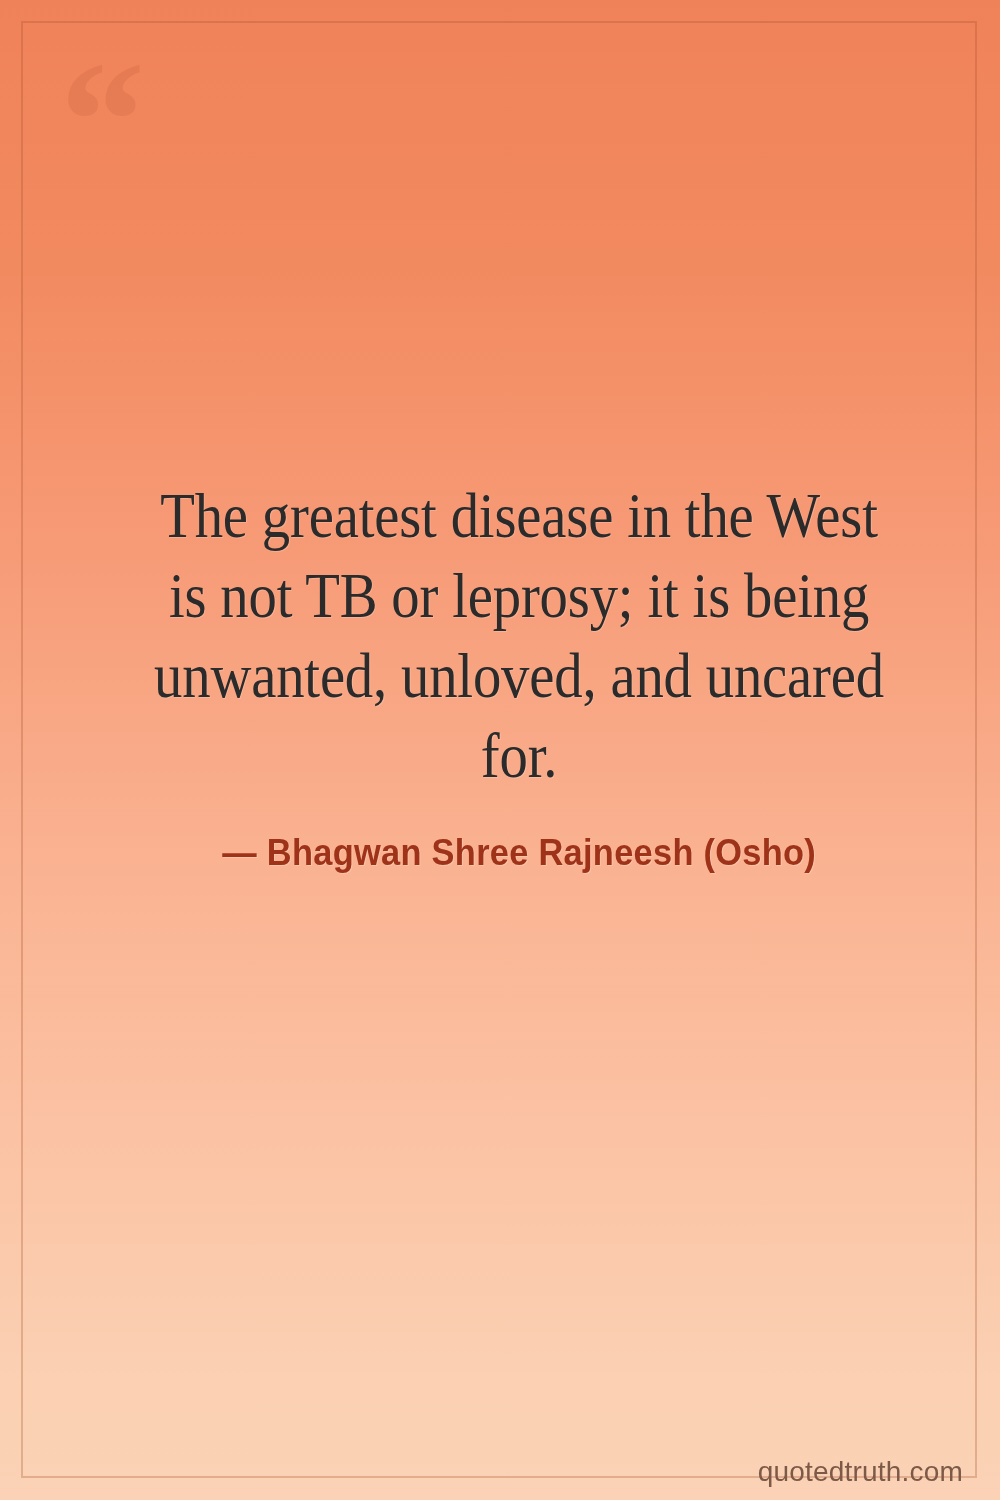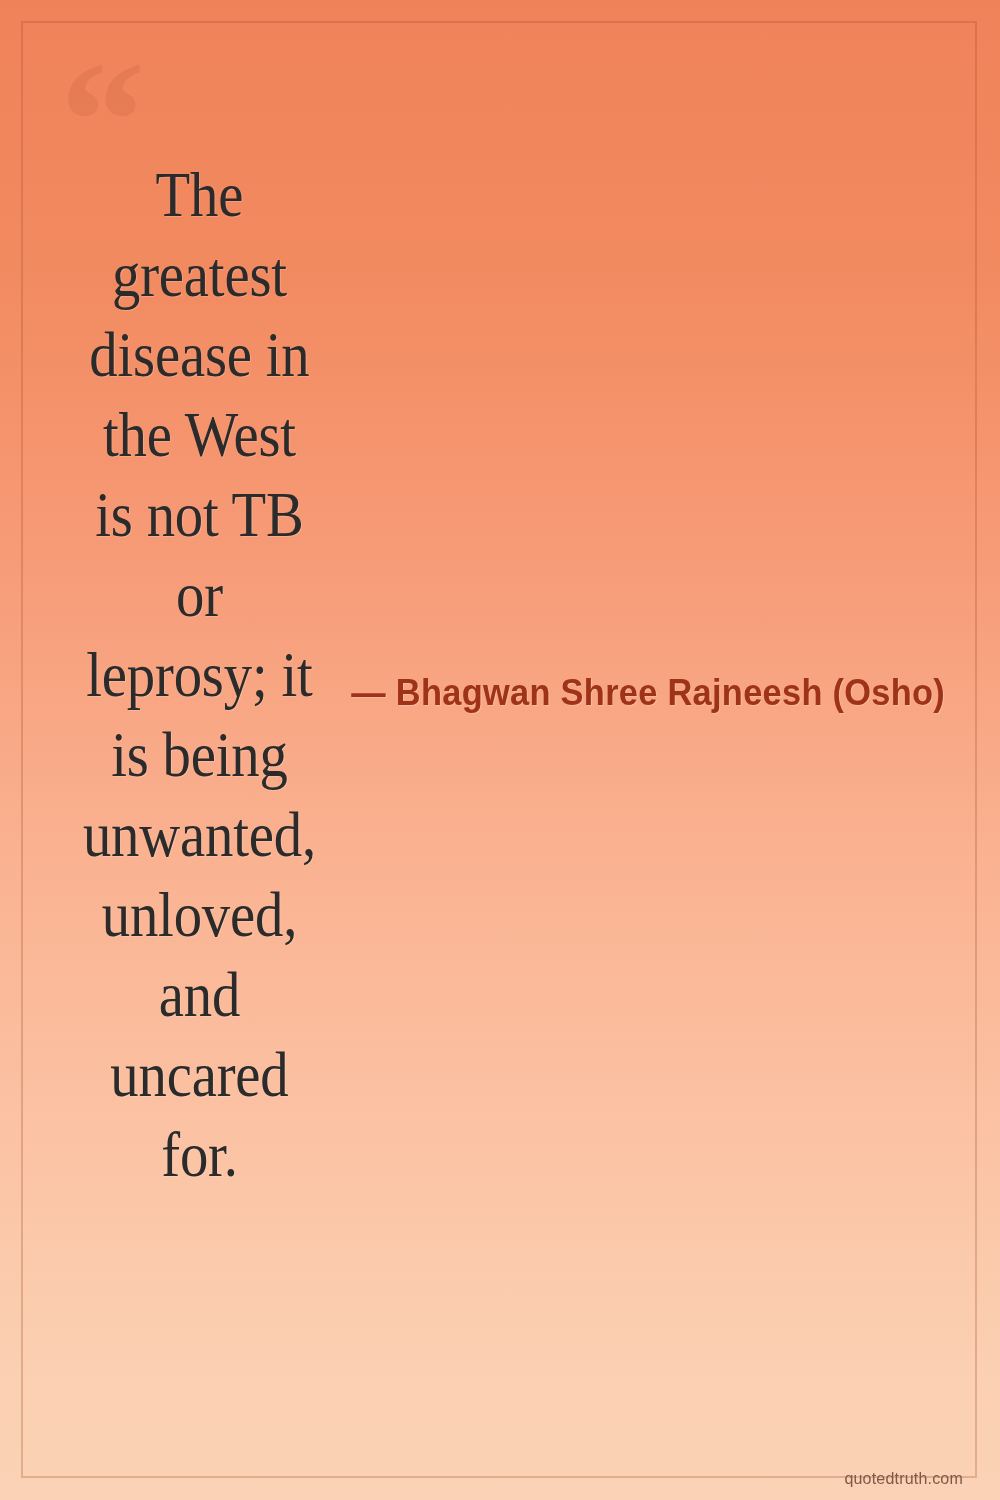--- a/index.html
+++ b/index.html
@@ -58,21 +58,21 @@
   }
 
   
   #content-stack {
     position: absolute;
     left: 0;
     top: 0;
     width: 1000px;
     height: 1500px;
     display: flex;
-    flex-direction: row;
+    flex-direction: column;
     align-items: center;
     justify-content: center;
     padding: 0 70px 150px 108px;
     box-sizing: border-box;
   }
 
   #quote-text {
     width: 100%;
     margin: 0;
     text-align: center;
@@ -100,21 +100,21 @@
     white-space: nowrap;
     text-shadow: 1px 1px 0 rgba(255, 255, 255, 0.22);
   }
 
   
   #site-watermark {
     position: absolute;
     right: 37px;
     bottom: 12px;
     font-family: "Liberation Sans", "DejaVu Sans", sans-serif;
-    font-size: 16px;
+    font-size: 28px;
     font-weight: 400;
     color: #7D5A48;
     letter-spacing: 0.2px;
     white-space: nowrap;
   }
 </style>
 </head>
 <body>
 
 <div id="quote-card">

